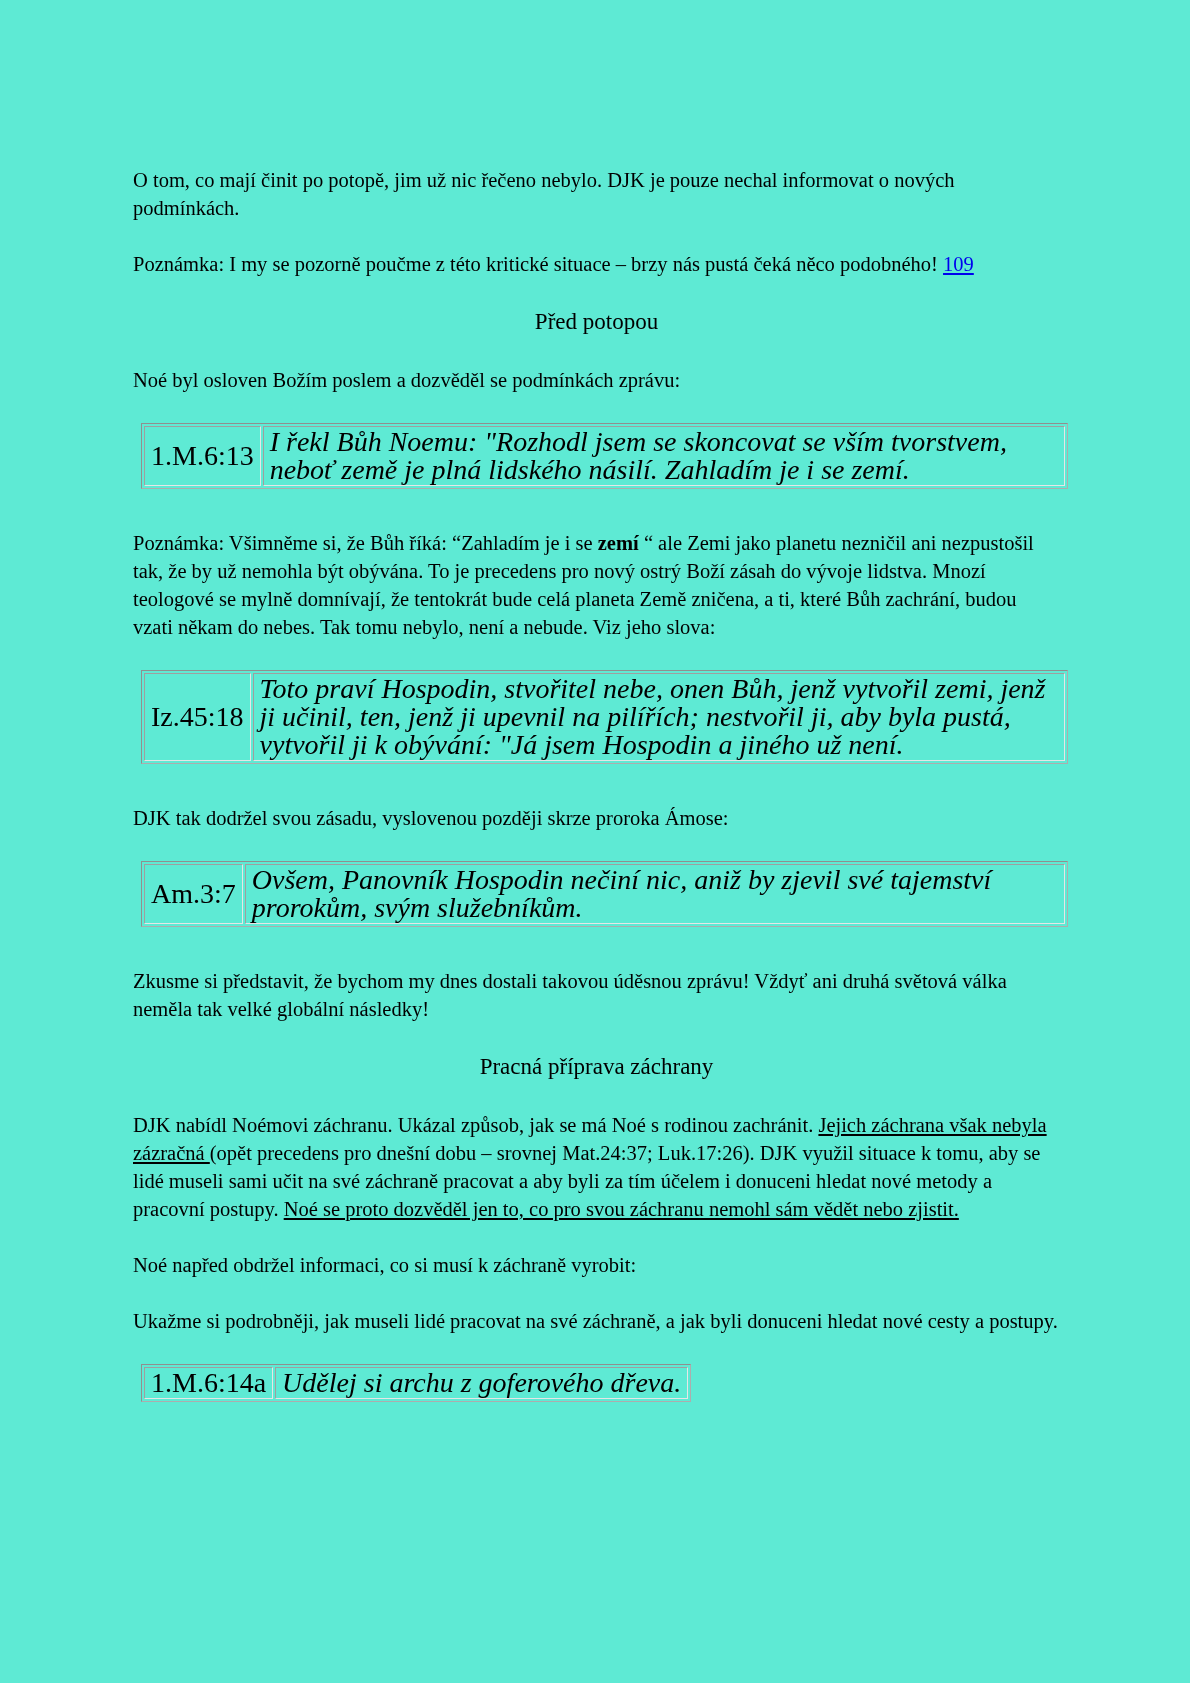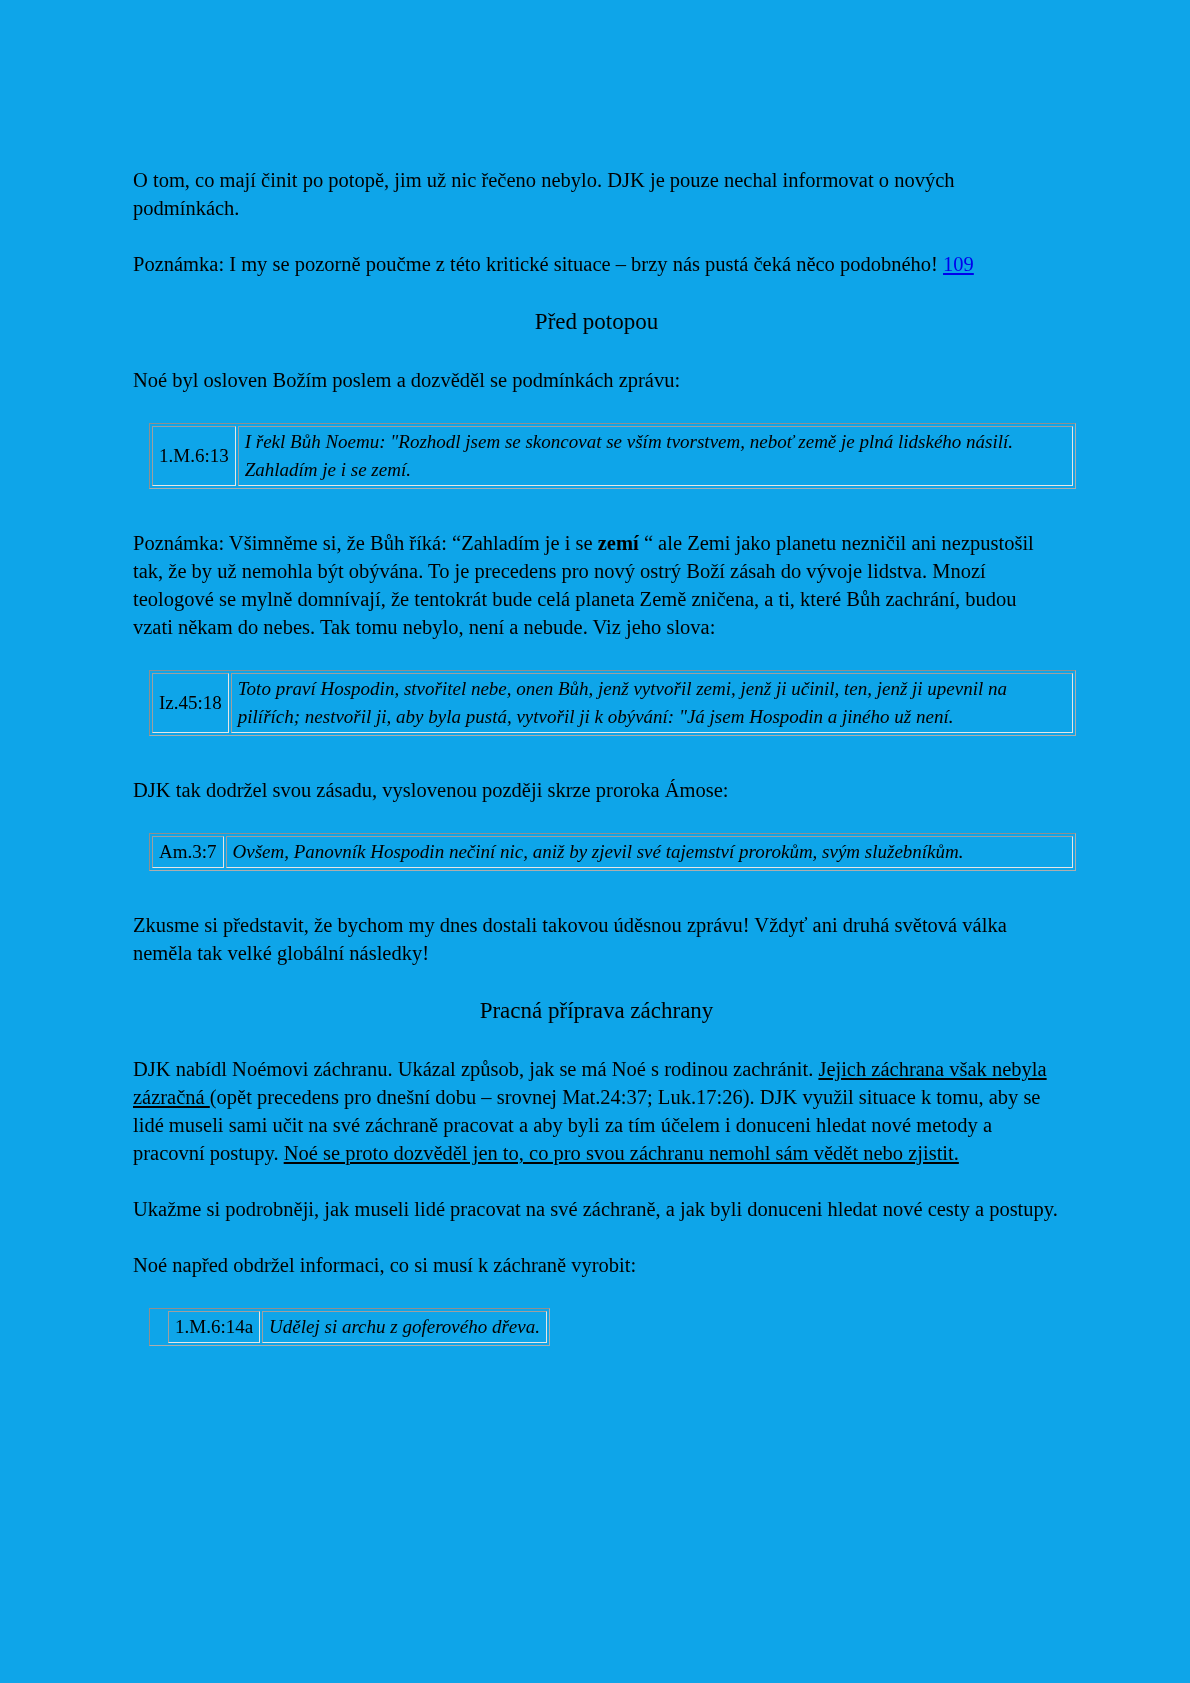--- a/index.html
+++ b/index.html
@@ -5,53 +5,53 @@
   html,body{margin:0;padding:0;background:#ffffff;}
   .page{
     width:1190px;
     min-height:1683px;
     box-sizing:border-box;
     padding:138px 130px 100px 133px;
     font-family:"Liberation Serif","DejaVu Serif",serif;
     font-size:20.5px;
     line-height:28px;
     color:#000000;
-    background:#0ea5e9;
+    background:#5eead4;
   }
   p{margin:28px 0;}
   .heading{
     font-weight:normal;
     font-size:23px;
     text-align:center;
     margin:30px 0;
   }
   .i{}
   .bi{font-weight:bold;}
   .u{text-decoration:underline;}
   a.footnote{color:#0000ee;font-weight:normal;text-decoration:underline;cursor:pointer;}
   table.verse{
     width:100%;
     border-collapse:separate;
     border-spacing:2px;
     border:1px solid #adadad;
     border-top-color:#8f8f8f;
     border-left-color:#8f8f8f;
-    margin:29px 0 40px 16px;
-    font-size:19px;
+    margin:29px 0 40px 8px;
+    font-size:28px;
     line-height:28px;
   }
   table.verse td{
     border:1px solid;
     border-color:#9f9f9f #e6e6e6 #e6e6e6 #9f9f9f;
     padding:1px 6px;
     vertical-align:middle;
   }
   table.verse td.ref{white-space:nowrap;}
   table.verse td.q{font-style:italic;width:100%;}
-  table.verse.narrow{width:auto;padding-left:16px;}
+  table.verse.narrow{width:auto;}
   table.verse.narrow td.q{width:auto;white-space:nowrap;}
 </style>
 </head>
 <body>
 
 <div class="page">
 
   <p>O tom, co mají činit po potopě, jim už nic řečeno nebylo. DJK je pouze nechal informovat o nových podmínkách.</p>
 
   <p><span>Poznámka: I my se pozorně poučme z této kritické situace – brzy nás pustá čeká něco podobného! </span><a class="footnote" href="#">109</a></p>
@@ -90,23 +90,23 @@
     </tr>
   </tbody>
     </table>
 
   <p>Zkusme si představit, že bychom my dnes dostali takovou úděsnou zprávu! Vždyť ani druhá světová válka neměla tak velké globální následky!</p>
 
   <div class="heading">Pracná příprava záchrany</div>
 
   <p><span>DJK nabídl Noémovi záchranu. Ukázal způsob, jak se má Noé s rodinou zachránit. </span><span class="u">Jejich záchrana však nebyla zázračná </span><span>(opět precedens pro dnešní dobu – srovnej Mat.24:37; Luk.17:26). DJK využil situace k tomu, aby se lidé museli sami učit na své záchraně pracovat a aby byli za tím účelem i donuceni hledat nové metody a pracovní postupy. </span><span class="u">Noé se proto dozvěděl jen to, co pro svou záchranu nemohl sám vědět nebo zjistit.</span></p>
 
+  <p>Noé napřed obdržel informaci, co si musí k záchraně vyrobit:</p>
+
   <p>Ukažme si podrobněji, jak museli lidé pracovat na své záchraně, a jak byli donuceni hledat nové cesty a postupy.</p>
-
-  <p>Noé napřed obdržel informaci, co si musí k záchraně vyrobit:</p>
 
   <table class="verse narrow">
     <tbody>
         <tr>
       <td class="ref">1.M.6:14a</td>
       <td class="q">Udělej si archu z goferového dřeva.</td>
     </tr>
   </tbody>
     </table>
 

